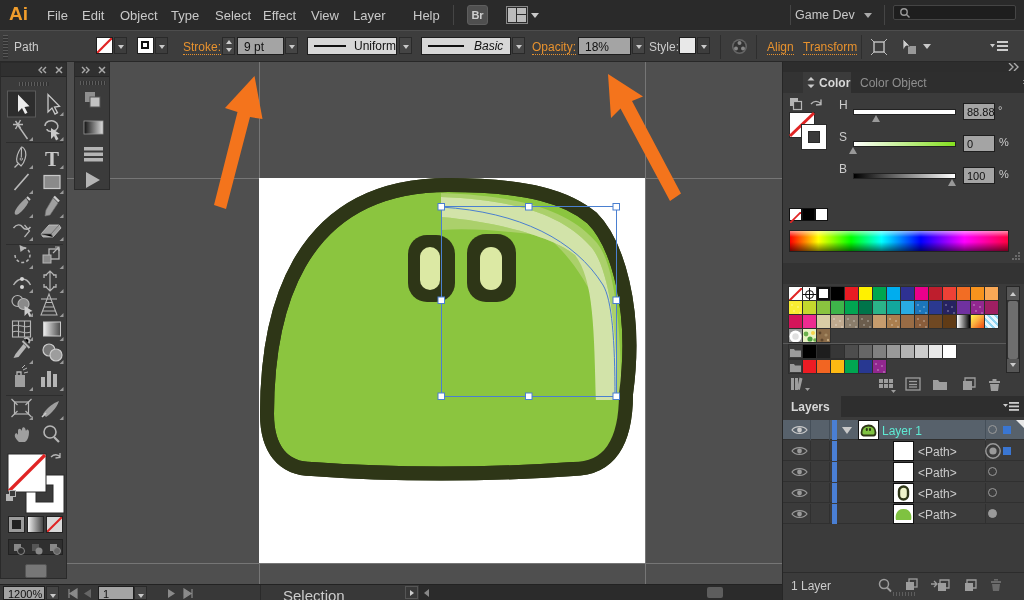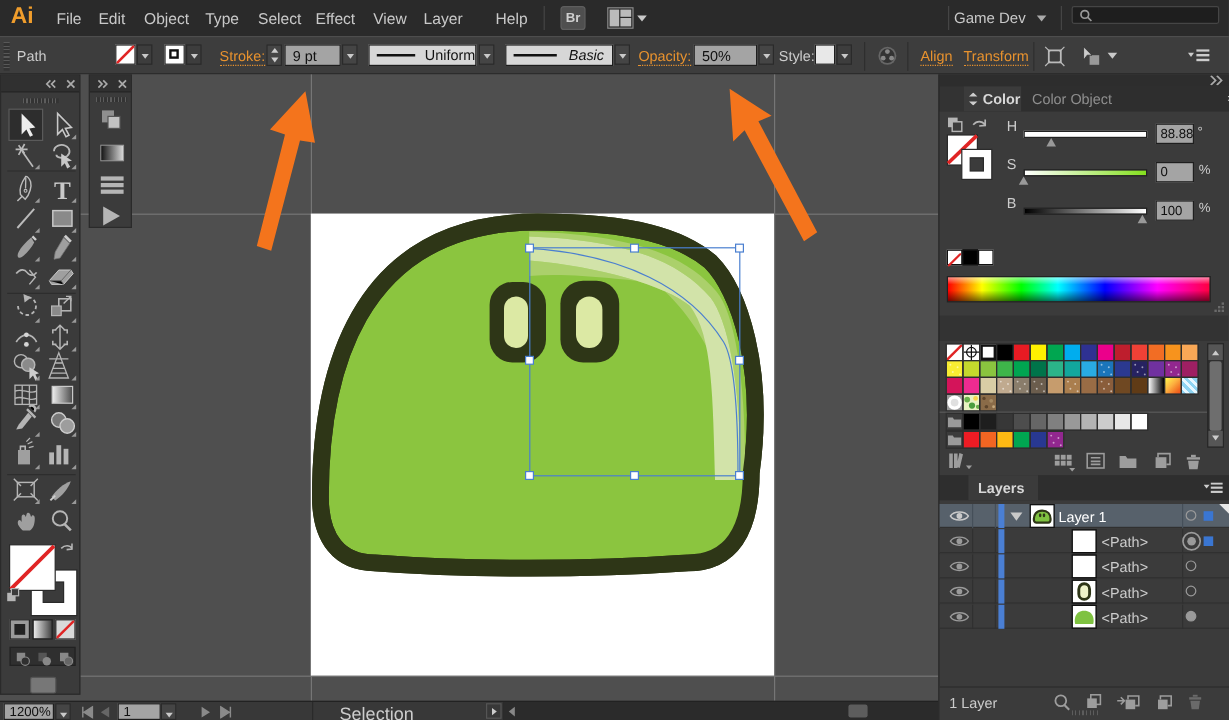--- a/index.html
+++ b/index.html
@@ -118,21 +118,21 @@
     </div>
     <div class="dropbtn" style="left:399px;background:#454545;"></div>
     <div class="whitedrop" style="left:421px;width:90px;font-style:italic;">
       <svg width="88" height="16" viewBox="0 0 88 16">
           <line x1="6" y1="8" x2="42" y2="8" stroke="#111" stroke-width="2"></line>
           <text x="52" y="12" font-size="12" fill="#111" font-family="Liberation Sans">Basic</text>
         </svg>
     </div>
     <div class="dropbtn" style="left:512px;background:#454545;"></div>
     <span class="cb-orange" style="left:532px">Opacity:</span>
-    <div class="grayfield" style="left:578px;width:53px;">50%</div>
+    <div class="grayfield" style="left:578px;width:53px;">18%</div>
     <div class="dropbtn" style="left:632px;background:#454545;"></div>
     <span class="cb-label" style="left:649px">Style:</span>
     <div class="swatchbox" style="left:679px;background:#e8e8e8;"></div>
     <div class="dropbtn" style="left:697px"></div>
     <div class="vsep" style="left:720px;top:4px;height:24px;background:#2e2e2e;"></div>
     <svg class="abs" style="left:731px;top:7px" width="17" height="17" viewBox="0 0 17 17">
       <circle cx="8.5" cy="8.5" r="7.5" fill="#666"></circle>
         <circle cx="8.5" cy="8.5" r="6" fill="#333"></circle>
       <circle cx="8.5" cy="5" r="2" fill="#888"></circle>
         <circle cx="5" cy="10.5" r="2" fill="#888"></circle>
@@ -655,21 +655,21 @@
         </g>
         <g fill="#9d9d9d">
           <rect x="206" y="7" width="11" height="2"></rect>
           <path d="M207,10 L216,10 L215,17 L208,17 Z"></path>
           <rect x="209.5" y="5" width="4" height="2"></rect>
         </g>
       </svg>
 </div>
 
     <div class="tabrow" style="top:334px;">
-      <div class="tab-active" style="left:0;width:58px;margin-left:24px;">Layers</div>
+      <div class="tab-active" style="left:0;width:58px;">Layers</div>
       <svg class="pmenu" viewBox="0 0 16 10">
           <path d="M0,2 L5,2 L2.5,5 Z" fill="#ccc"></path>
           <rect x="6" y="0" width="10" height="1.8" fill="#ccc"></rect>
           <rect x="6" y="3.5" width="10" height="1.8" fill="#ccc"></rect>
           <rect x="6" y="7" width="10" height="1.8" fill="#ccc"></rect>
         </svg>
     </div>
     <div id="layersbody" style="position:absolute;left:0;top:355px;width:242px;height:183px;background:#3b3b3b;">
 
       <div class="lrow" style="top:3px;background:#57616b;">
@@ -681,21 +681,21 @@
         <div style="position:absolute;left:46px;top:0;width:1px;height:20px;background:#454f59;"></div>
         <div style="position:absolute;left:49px;top:0;width:5px;height:20px;background:#4a7fd4;"></div>
         <div style="position:absolute;left:59px;top:7px;border-left:5px solid transparent;border-right:5px solid transparent;border-top:7px solid #c9c9c9;"></div>
         <div class="lthumb" style="left:76px;">
           <svg width="19" height="18" viewBox="0 0 19 18">
               <path d="M4.5,14.5 C3,14.5 2.5,13 2.5,11.5 C2.5,8 4.5,4.5 9.5,4.5 C14,4.5 16.5,7.5 16.5,11.5 C16.5,13.5 16,14.5 14.5,14.5 Z" fill="#7fc241" stroke="#2e3617" stroke-width="1.8"></path>
               <rect x="6.8" y="7" width="2" height="3" rx="0.9" fill="#2e3617"></rect>
               <rect x="10" y="7" width="2" height="3" rx="0.9" fill="#2e3617"></rect>
             </svg>
         </div>
-        <span class="ltext" style="left:99px;color:#ffffff;">Layer 1</span>
+        <span class="ltext" style="left:99px;color:#5eead4;">Layer 1</span>
         <div style="position:absolute;left:202px;top:0;width:1px;height:20px;background:#454f59;"></div>
         <div class="lcircle"></div>
         <div class="lsq"></div>
         <div style="position:absolute;right:0;top:0;width:0;height:0;border-left:9px solid transparent;border-top:9px solid #e8e8e8;"></div>
       </div>
       <div class="lrow" style="top:24px;">
         <svg class="leye" width="17" height="12" viewBox="0 0 17 12">
             <path d="M1,6 C4,1.5 13,1.5 16,6 C13,10.5 4,10.5 1,6 Z" fill="none" stroke="#9a9a9a" stroke-width="1.2"></path>
             <circle cx="8.5" cy="6" r="2.4" fill="#9a9a9a"></circle>
           </svg>

